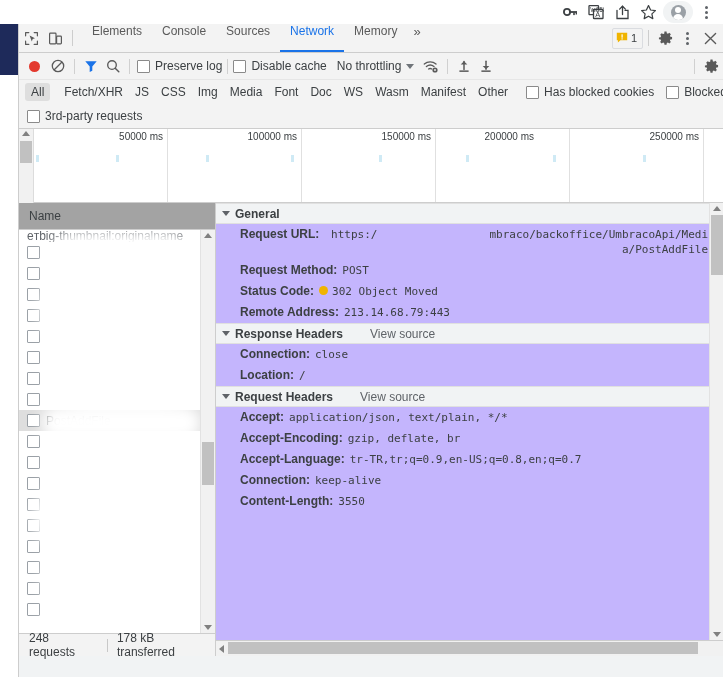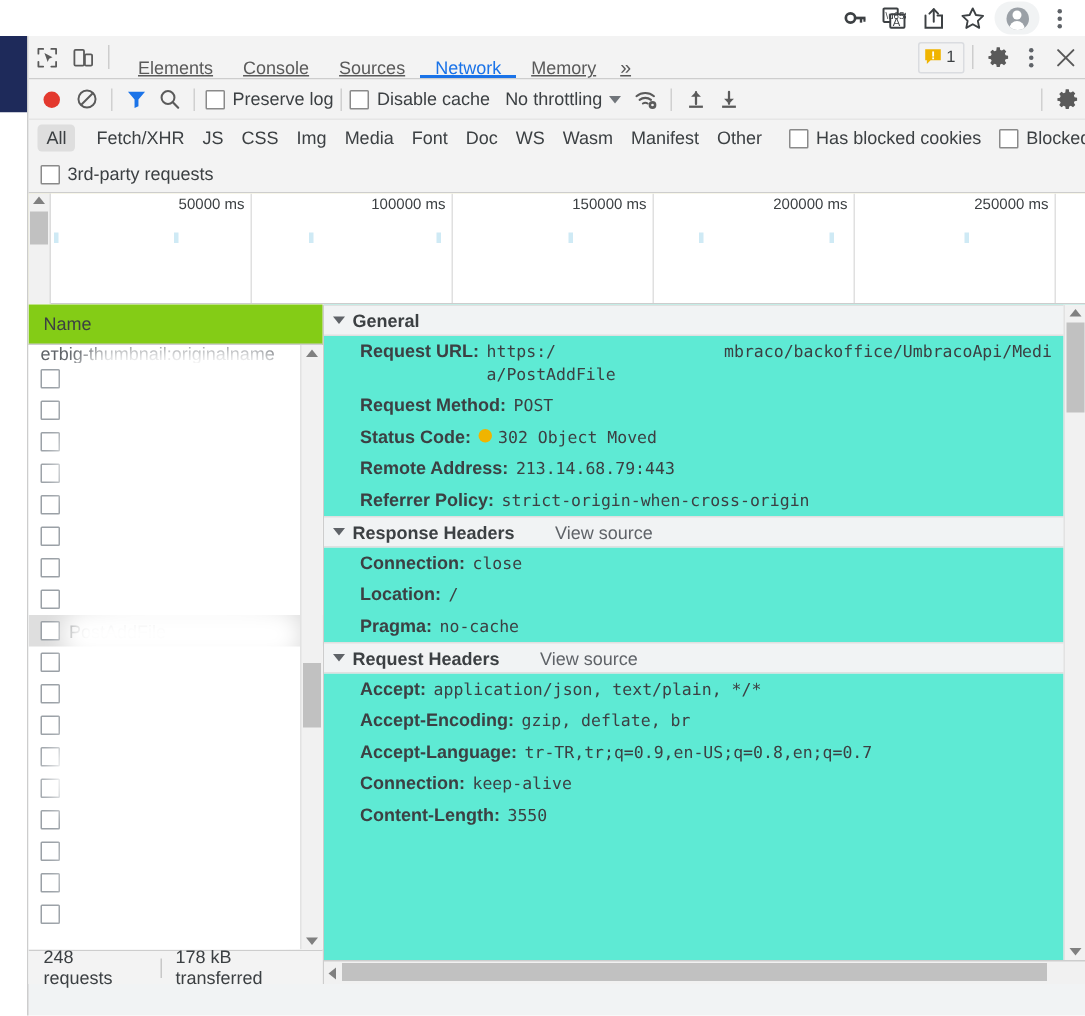--- a/index.html
+++ b/index.html
@@ -59,22 +59,22 @@
 
   
   #dt-tabbar{
     position:relative;height:28px;background:#f3f3f3;
     border-bottom:1px solid #cdcdcd;display:flex;align-items:center;
   }
   .tb-icon{width:24px;height:26px;display:flex;align-items:center;justify-content:center;color:#5a5a5a;}
   .tb-sep{width:1px;height:16px;background:#cdcdcd;margin:0 5px;}
   #main-tabs{display:flex;align-items:stretch;height:28px;margin-left:4px;}
   .mtab{
-    display:flex;align-items:flex-end;padding:0 10px;height:28px;
-    font-size:12px;color:#5a5a5a;cursor:default;white-space:nowrap;text-decoration:underline;
+    display:flex;align-items:flex-start;padding:0 10px;height:28px;
+    font-size:12px;color:#5a5a5a;cursor:default;white-space:nowrap;
   }
   .mtab.sel{color:#1a73e8;box-shadow:inset 0 -2px 0 #1a73e8;}
   .chev-more{font-size:13px;color:#5a5a5a;padding:0 6px;}
   #dt-tabbar-right{
     position:absolute;right:2px;top:0;height:28px;display:flex;align-items:center;
   }
   #warn-badge{
     display:flex;align-items:center;gap:3px;padding:1px 5px 1px 3px;
     border:1px solid #dadce0;border-radius:2px;background:#f3f3f3;height:17px;
   }
@@ -120,41 +120,41 @@
   .type-sep{width:1px;height:14px;background:#d0d0d0;margin:0 4px;}
   #type-row .cblabel{margin-left:12px;}
 
   
   #thirdparty-row{
     height:24px;background:#f3f3f3;display:flex;align-items:center;padding-left:8px;
     border-bottom:1px solid #cdcdcd;
   }
 
   
-  #overview-wrap{position:relative;height:74px;background:#fef9c3;display:flex;}
+  #overview-wrap{position:relative;height:74px;background:#22c55e;display:flex;}
   #ov-scroll-left{
     width:14px;background:#f1f1f1;border-right:1px solid #dcdcdc;position:relative;
   }
   #ov-arrow-up{
     position:absolute;top:2px;left:3px;width:0;height:0;
     border-left:4px solid transparent;border-right:4px solid transparent;border-bottom:5px solid #808080;
   }
   #ov-thumb{position:absolute;top:12px;left:1px;width:12px;height:22px;background:#c1c1c1;}
   #overview{position:relative;flex:1;background:#fff;overflow:hidden;border-bottom:1px solid #cdcdcd;}
   .ov-grid{position:absolute;top:0;bottom:0;width:1px;background:#e0e0e0;}
   .ov-tick{position:absolute;top:2px;font-size:10px;color:#3c4043;transform:translateX(-100%);padding-right:4px;white-space:nowrap;}
   .ov-bar{position:absolute;top:26px;width:3px;height:7px;background:#cfeaf5;}
 
   
   #split{position:relative;height:calc(653px - 28px - 26px - 24px - 24px - 24px - 74px);display:flex;background:#fff;}
 
   
   #req-panel{position:relative;width:196px;background:#fff;display:flex;flex-direction:column;border-right:1px solid #cdcdcd;}
   #req-head{
-    height:26px;border-bottom:1px solid #cdcdcd;background:#84cc16;
+    height:26px;border-bottom:1px solid #cdcdcd;background:#a3a3a3;
     display:flex;align-items:center;padding-left:10px;font-size:12px;color:#3c4043;
   }
   #req-list{position:relative;flex:1;overflow:hidden;background:#fff;}
   .req-row{
     position:relative;height:21px;display:flex;align-items:center;gap:6px;
     padding-left:8px;font-size:12px;color:#3c4043;white-space:nowrap;overflow:hidden;
   }
   .req-row.sel{background:#dedede;}
   .req-ico{width:11px;height:11px;border:1px solid #9aa0a6;border-radius:1px;background:#fff;flex:0 0 auto;}
   
@@ -177,21 +177,21 @@
 
   
   #detail{position:relative;flex:1;display:flex;flex-direction:column;background:#fff;min-width:0;}
   #detail-tabs{
     height:26px;background:#f3f3f3;border-bottom:1px solid #cdcdcd;
     display:flex;align-items:stretch;
   }
   #detail-close{width:26px;display:flex;align-items:center;justify-content:center;color:#5a5a5a;}
   .dtab{display:flex;align-items:center;padding:0 10px;font-size:12px;color:#5a5a5a;white-space:nowrap;}
   .dtab.sel{color:#1a73e8;box-shadow:inset 0 -2px 0 #1a73e8;}
-  #headers-body{position:relative;flex:1;overflow:hidden;background:#5eead4;}
+  #headers-body{position:relative;flex:1;overflow:hidden;background:#c4b5fd;text-align:right;}
   .sec-head{
     background:#f1f3f4;height:19px;display:flex;align-items:center;gap:5px;
     padding-left:6px;font-size:12px;font-weight:bold;color:#3c4043;
     border-bottom:1px solid #e0e0e0;border-top:1px solid #e0e0e0;
   }
   .sec-head .tri{width:0;height:0;border-left:4px solid transparent;border-right:4px solid transparent;border-top:5px solid #5f6368;}
   .sec-head .viewsrc{font-weight:normal;color:#5f6368;margin-left:22px;}
   .hrow{
     display:flex;padding:3px 16px 3px 24px;font-size:12px;line-height:15px;
     color:#3c4043;align-items:baseline;
@@ -446,21 +446,21 @@
     </div>
     <div id="overview">
       <div class="ov-grid" style="left:133px"></div>
       <div class="ov-grid" style="left:267px"></div>
       <div class="ov-grid" style="left:401px"></div>
       <div class="ov-grid" style="left:535px"></div>
       <div class="ov-grid" style="left:669px"></div>
       <div class="ov-tick" style="left:133px">50000 ms</div>
       <div class="ov-tick" style="left:267px">100000 ms</div>
       <div class="ov-tick" style="left:401px">150000 ms</div>
-      <div class="ov-tick" style="left:535px">200000 ms</div>
+      <div class="ov-tick" style="left:504px">200000 ms</div>
       <div class="ov-tick" style="left:669px">250000 ms</div>
       <div class="ov-bar" style="left:2px"></div>
       <div class="ov-bar" style="left:82px"></div>
       <div class="ov-bar" style="left:172px"></div>
       <div class="ov-bar" style="left:257px"></div>
       <div class="ov-bar" style="left:345px"></div>
       <div class="ov-bar" style="left:432px"></div>
       <div class="ov-bar" style="left:519px"></div>
       <div class="ov-bar" style="left:609px"></div>
     </div>
@@ -576,42 +576,34 @@
         </div>
         <div class="hrow">
           <span class="hkey">Status Code:</span>
           <span class="status-dot"></span>
           <span class="hval">302 Object Moved</span>
         </div>
         <div class="hrow">
           <span class="hkey">Remote Address:</span>
           <span class="hval">213.14.68.79:443</span>
         </div>
-        <div class="hrow">
-          <span class="hkey">Referrer Policy:</span>
-          <span class="hval">strict-origin-when-cross-origin</span>
-        </div>
 
         <div class="sec-head">
           <span class="tri"></span>
           <span>Response Headers</span>
           <span class="viewsrc">View source</span>
         </div>
         <div class="hrow">
           <span class="hkey">Connection:</span>
           <span class="hval">close</span>
         </div>
         <div class="hrow">
           <span class="hkey">Location:</span>
           <span class="hval">/</span>
         </div>
-        <div class="hrow">
-          <span class="hkey">Pragma:</span>
-          <span class="hval">no-cache</span>
-        </div>
 
         <div class="sec-head">
           <span class="tri"></span>
           <span>Request Headers</span>
           <span class="viewsrc">View source</span>
         </div>
         <div class="hrow">
           <span class="hkey">Accept:</span>
           <span class="hval">application/json, text/plain, */*</span>
         </div>

